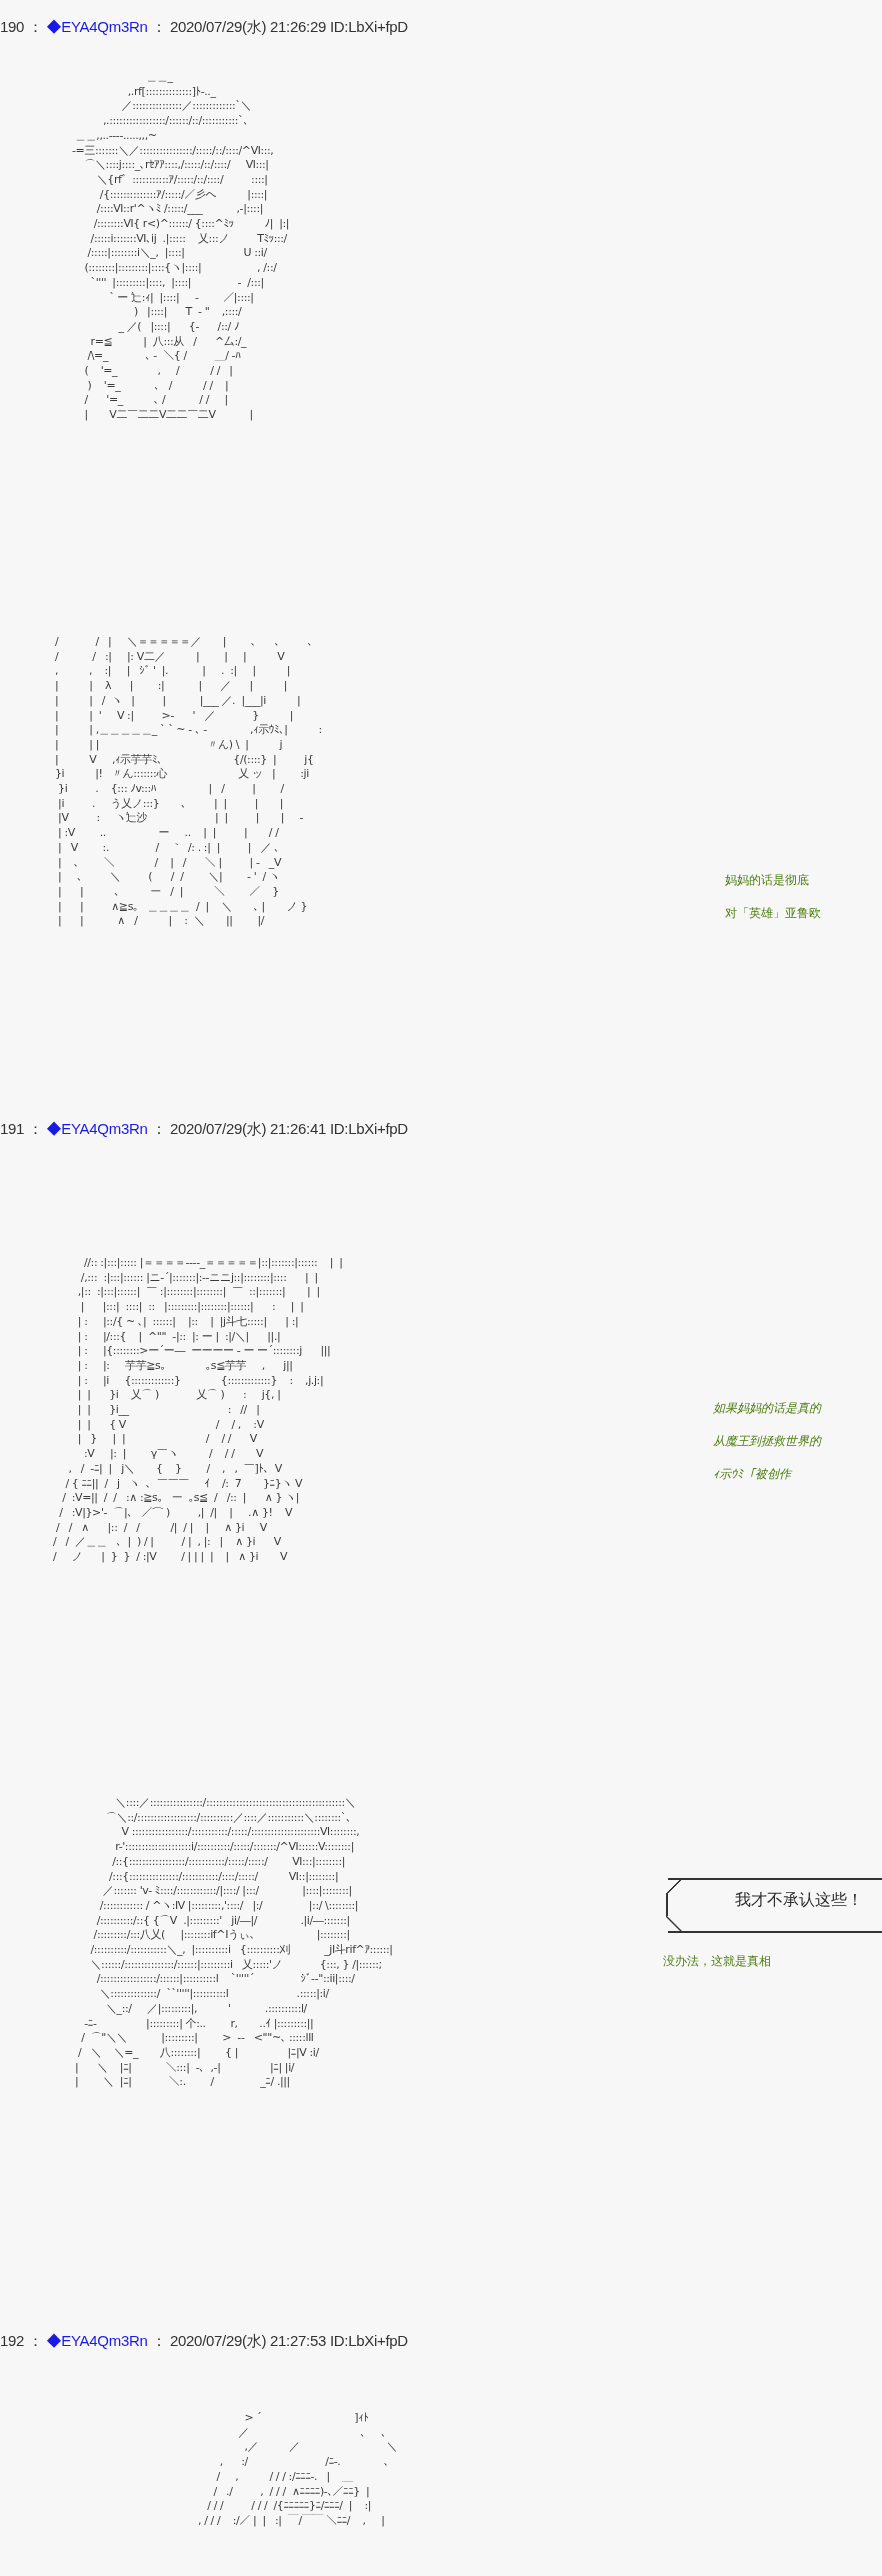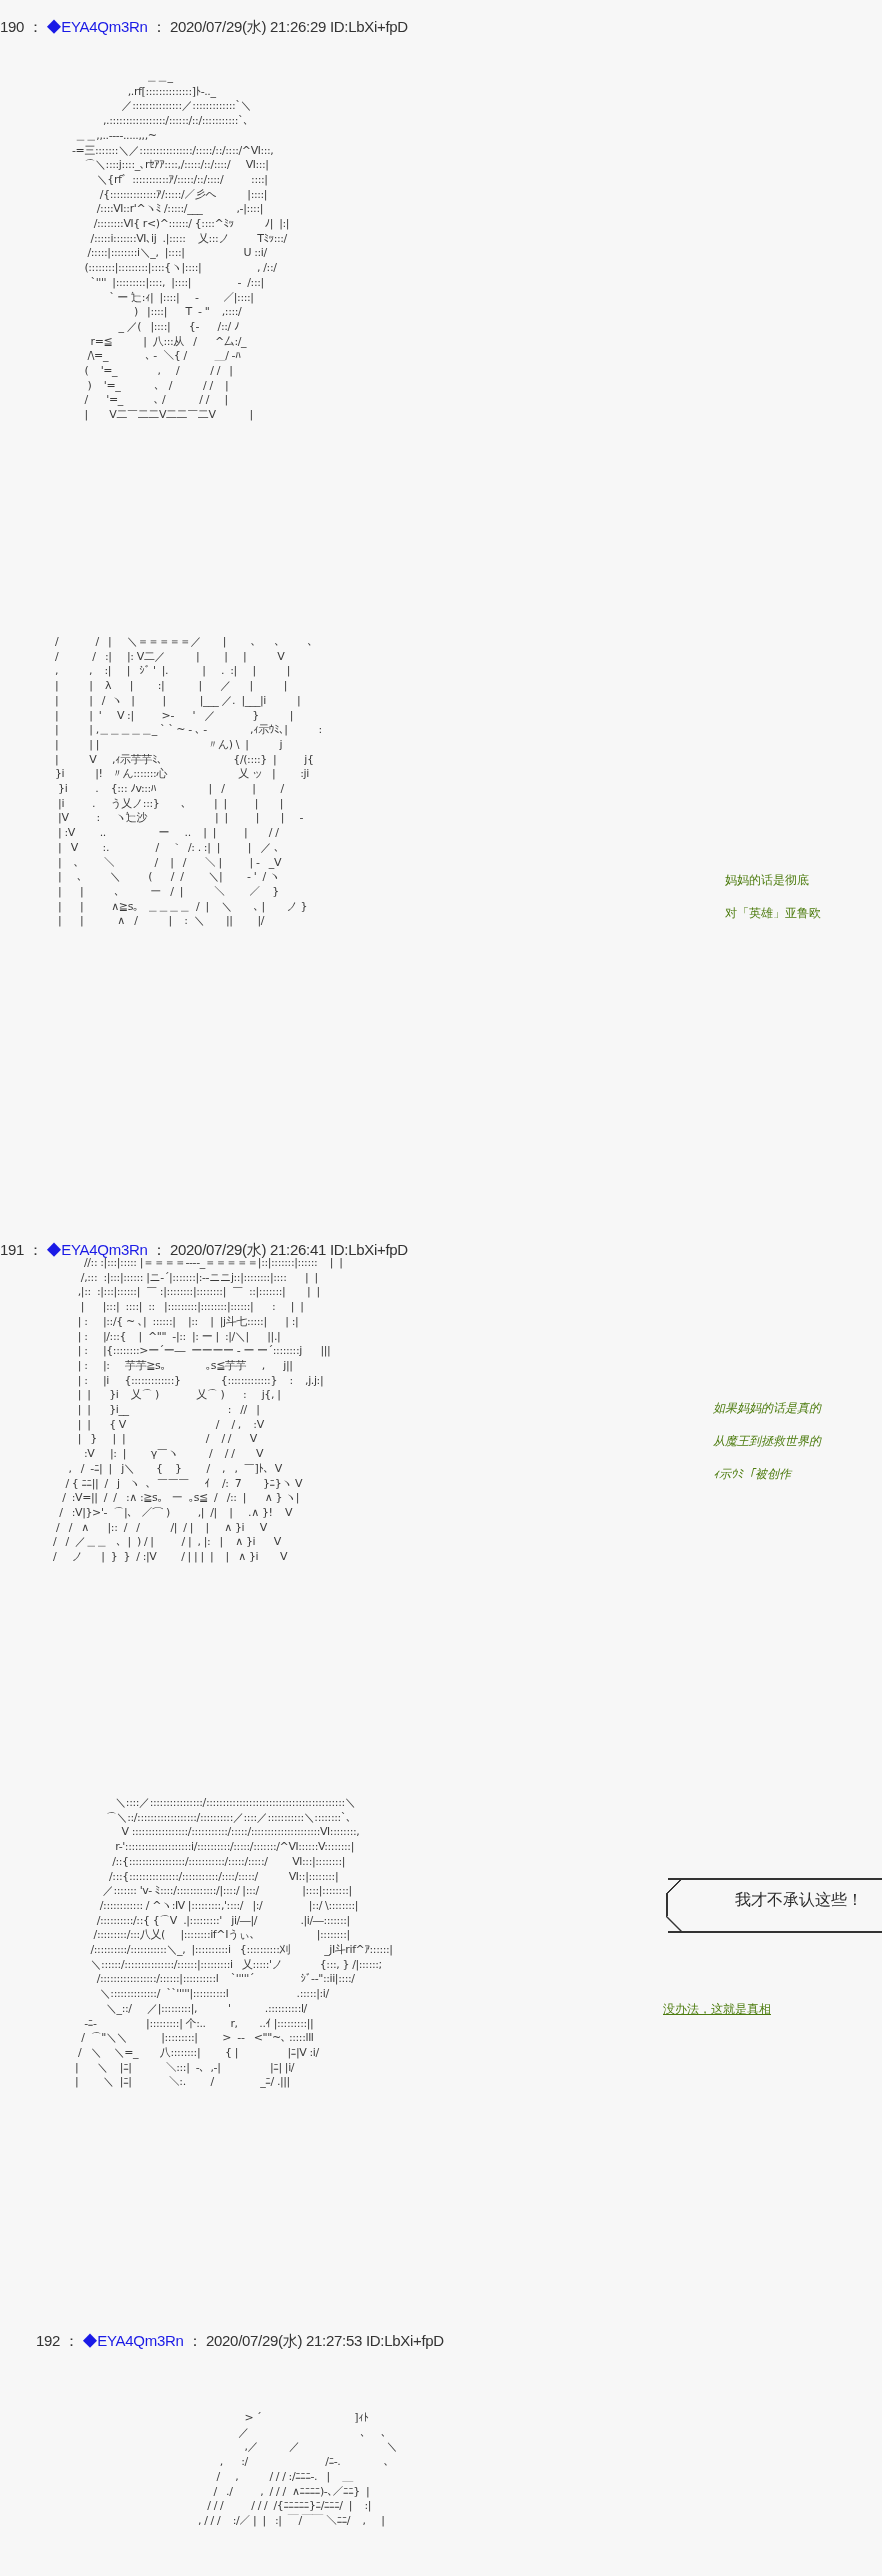--- a/index.html
+++ b/index.html
@@ -133,21 +133,21 @@
  |     ､         ＼         (      /  /        ＼|        - '  / ヽ
  |      |          ､          ー   /  |          ＼        ／    }
  |      |         ∧≧s｡   ＿＿＿＿  /  |    ＼       ､ |       ノ }
  |      |           ∧   /          |    :  ＼       ||        |/</pre>
 
 <div class="dialog" style="left:725px; top:864px;">
   <div>妈妈的话是彻底</div>
   <div>对「英雄」亚鲁欧</div>
 </div>
 
-<div class="post-header" style="top:1241px;">
+<div class="post-header" style="top:1120px;">
   <span>191</span>
   <span>：</span>
   <span class="diamond">◆</span><span class="trip">EYA4Qm3Rn</span>
   <span>：</span>
   <span>2020/07/29(水) 21:26:41</span>
   <span>ID:LbXi+fpD</span>
 </div>
 
 <pre class="aa" style="left:53px; top:1256px;">          //:: :|:::|::::: |＝＝＝＝-‐‐-_＝＝＝＝＝|::|:::::::|::::::    |  |
          /,:::  :|:::|:::::: |ニ-´|:::::::|:--ニニj::|::::::::|::::      |  |
@@ -195,25 +195,25 @@
    -ﾆ-                |:::::::::| 个:..        r,       ..ｲ |:::::::::||
   /  ⌒"＼＼           |:::::::::|        &gt;  --   &lt;""~､ :::::lll
  /   ＼    ＼=_       八::::::::|        { |                |ﾆ|V :i/
 |      ＼    |ﾆ|           ＼:::|  -､  ,-|                |ﾆ| |i/
 |        ＼  |ﾆ|            ＼:.        /               _ﾆ/ .|||</pre>
 
 <div class="bubble">
   <span class="bubble-text">我才不承认这些！</span>
 </div>
 
-<div class="dialog" style="left:663px; top:1993px;text-decoration:underline;">
+<div class="dialog" style="left:663px; top:1945px;">
   <div>没办法，这就是真相</div>
 </div>
 
-<div class="post-header" style="top:2332px;padding-left:36px;">
+<div class="post-header" style="top:2332px;">
   <span>192</span>
   <span>：</span>
   <span class="diamond">◆</span><span class="trip">EYA4Qm3Rn</span>
   <span>：</span>
   <span>2020/07/29(水) 21:27:53</span>
   <span>ID:LbXi+fpD</span>
 </div>
 
 <pre class="aa" style="left:167px; top:2411px;">                         &gt; ´                              ]ｨﾄ
                        ／                                    ､     ､

